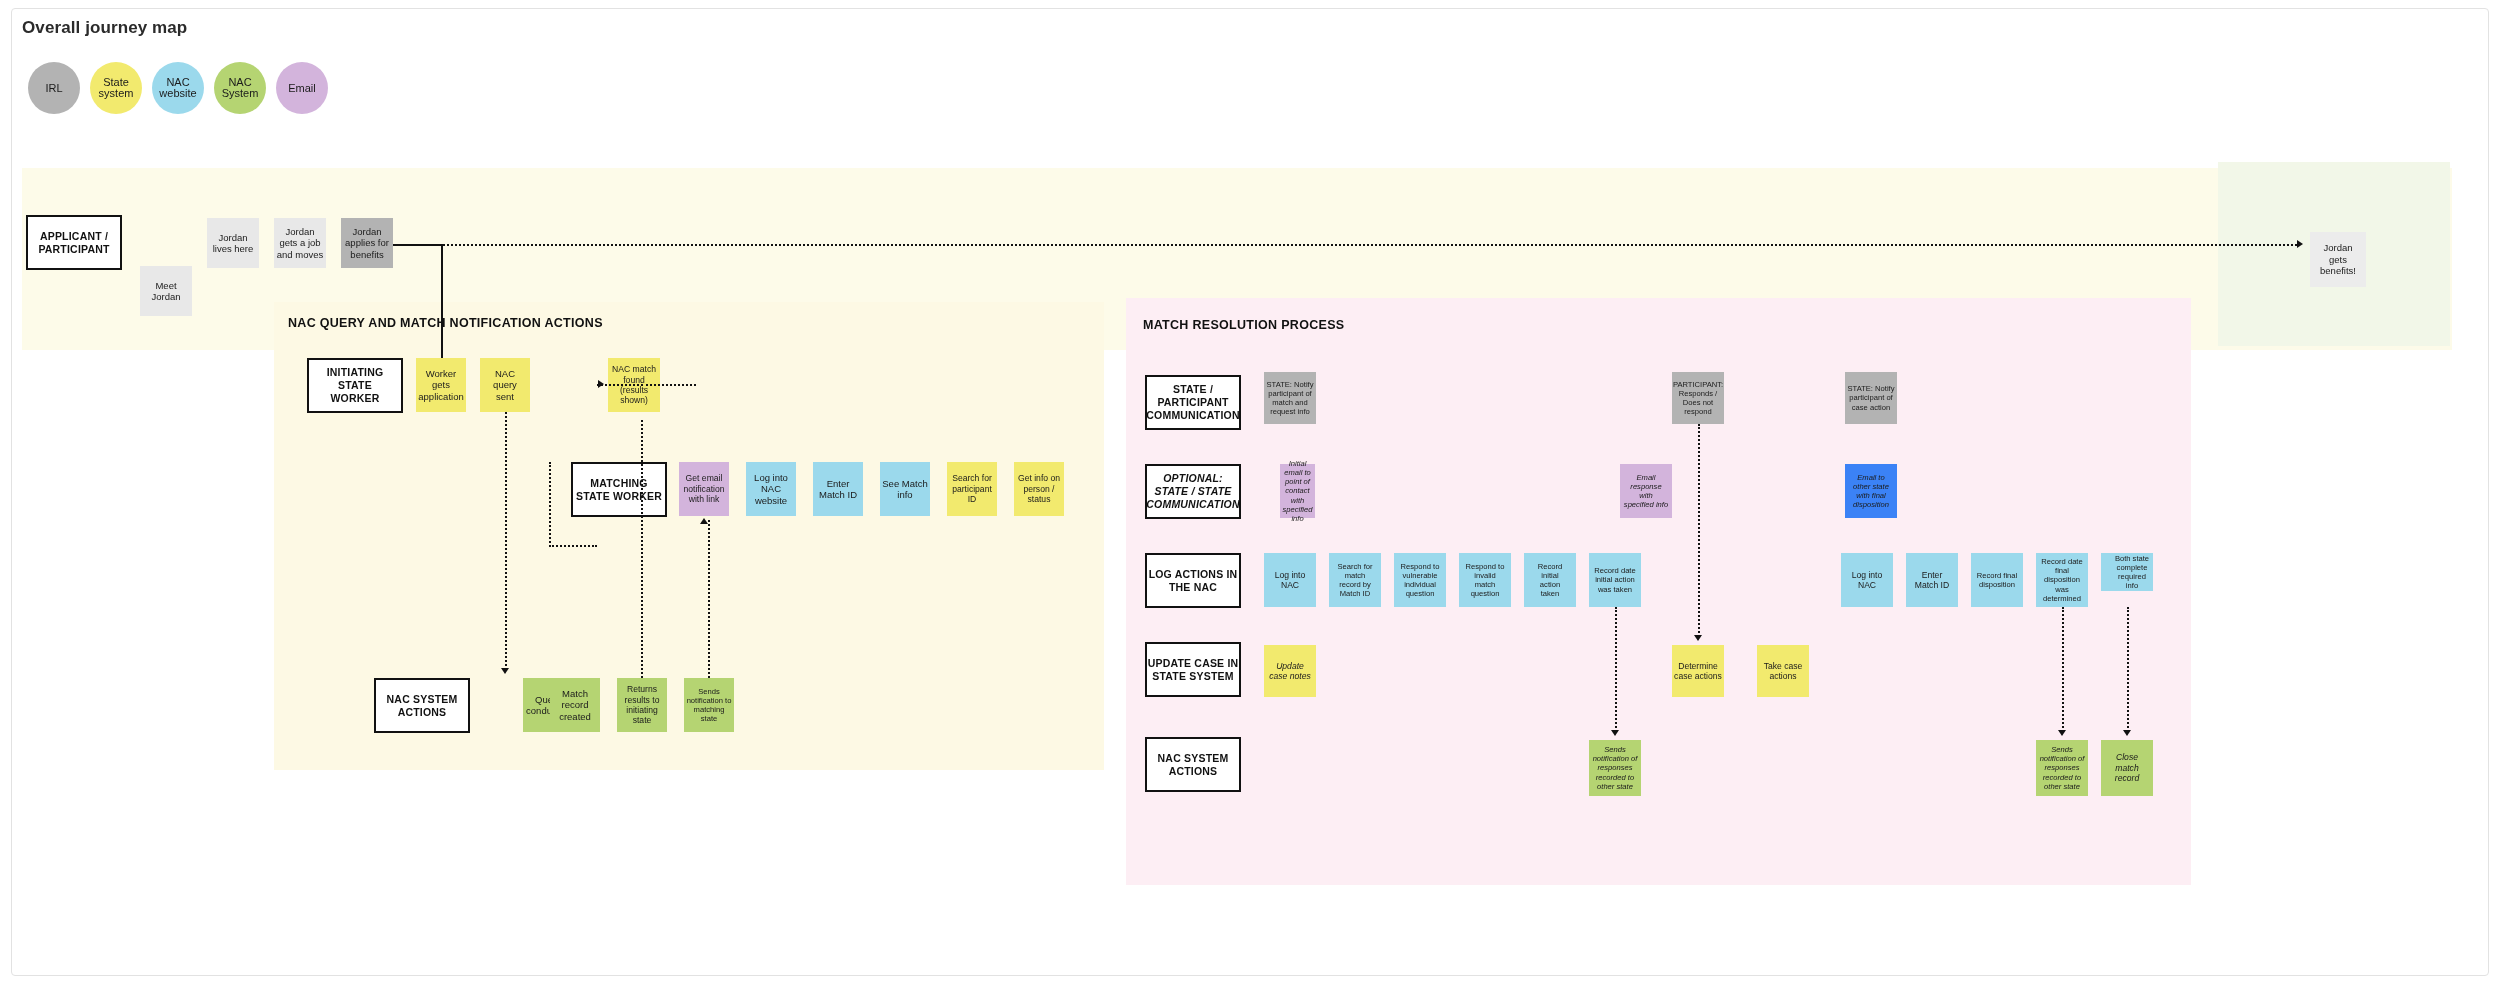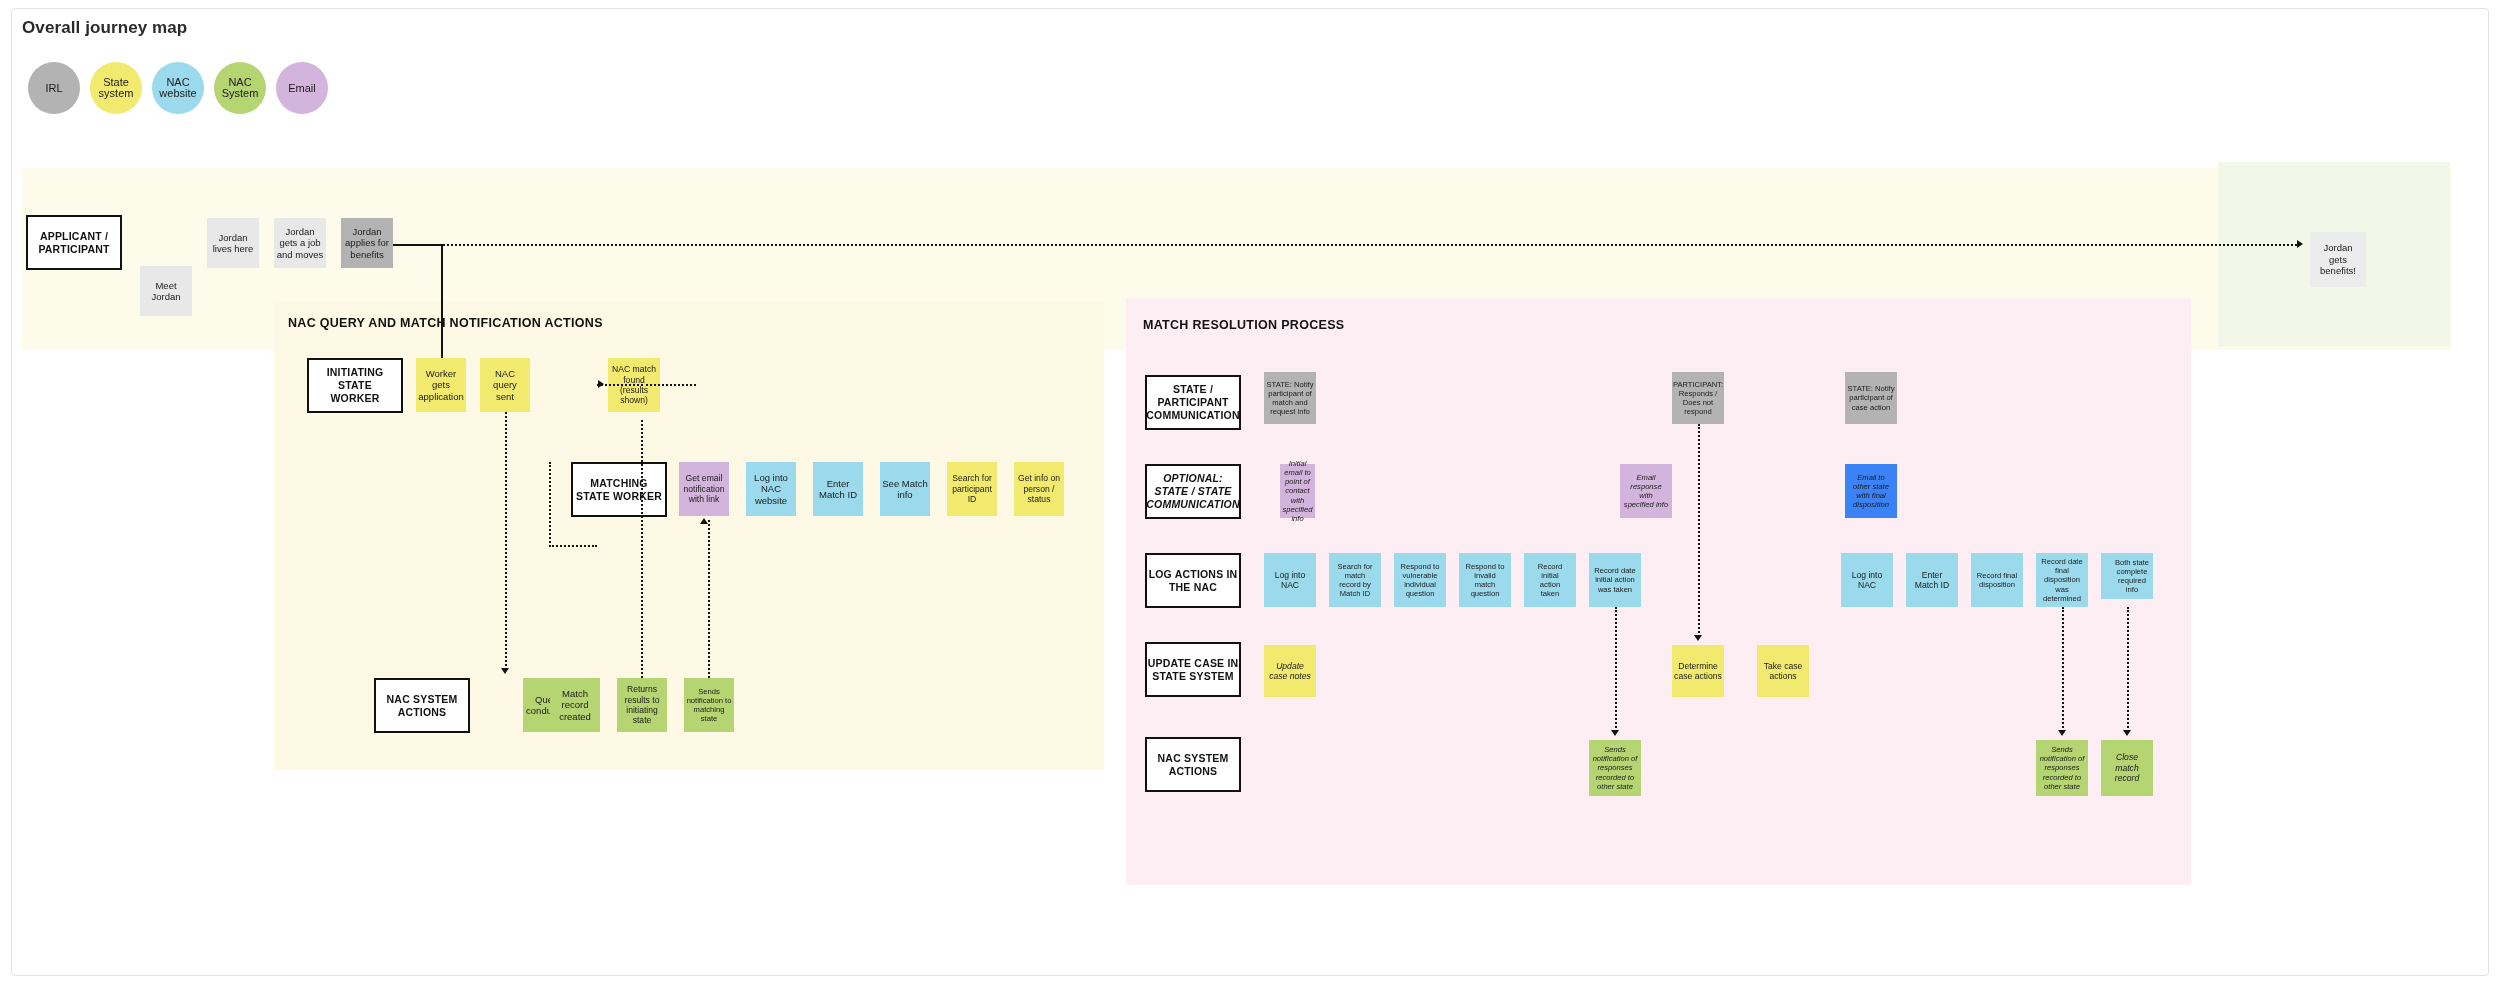--- a/index.html
+++ b/index.html
@@ -332,21 +332,21 @@
 Match ID</span></div>
   <div class="card tiny" style="left:1971px; top:553px; width:52px; height:54px; background:#9bd9ec;">
     <span>Record final
 disposition</span></div>
   <div class="card tiny" style="left:2036px; top:553px; width:52px; height:54px; background:#9bd9ec;">
     <span>Record date
 final
 disposition
 was
 determined</span></div>
-  <div class="card tiny" style="left:2101px; top:553px; width:52px; height:46px; background:#9bd9ec;padding-left:12px;">
+  <div class="card tiny" style="left:2101px; top:553px; width:52px; height:38px; background:#9bd9ec;padding-left:12px;">
     <span>Both state
 complete
 required
 info</span></div>
 
   <div class="lane-label" style="left:1145px; top:642px; width:96px; height:55px;">
     <span>UPDATE CASE IN
 STATE SYSTEM</span>
   </div>
   <div class="card small italic" style="left:1264px; top:645px; width:52px; height:52px; background:#f2ea6e;">

